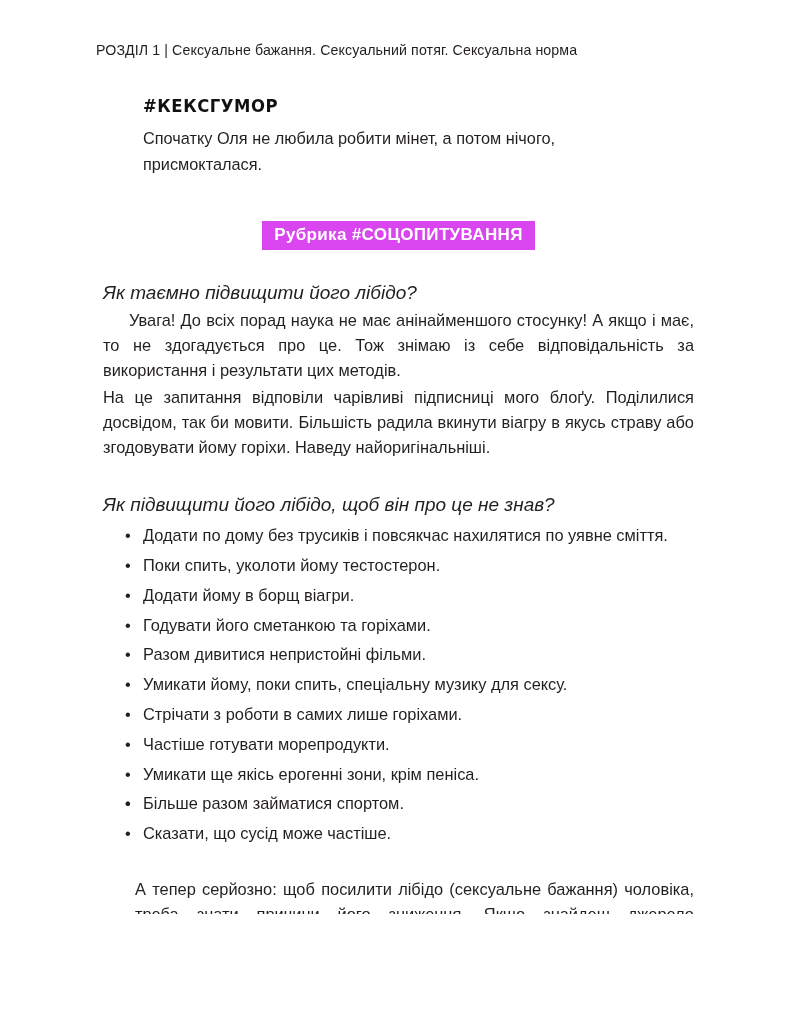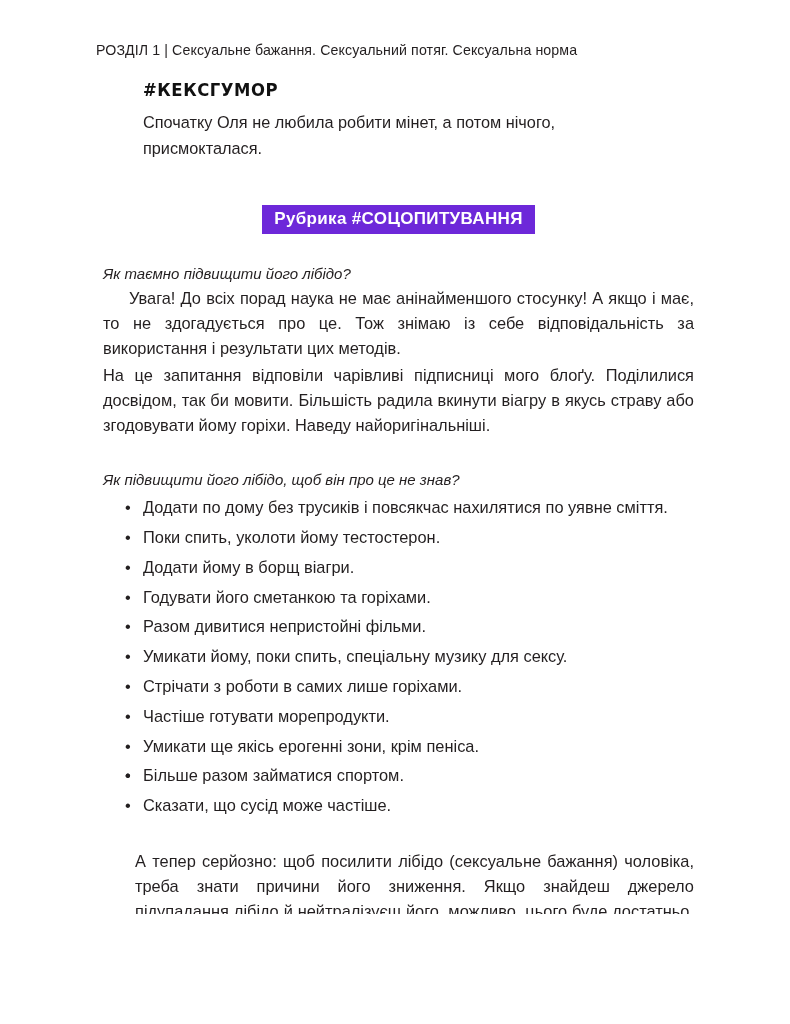--- a/index.html
+++ b/index.html
@@ -32,21 +32,21 @@
     font-size: 14.2px;
     letter-spacing: 0.1px;
     color: #231f20;
     white-space: nowrap;
   }
 
   
   .content {
     position: absolute;
     left: 103px;
-    top: 80px;
+    top: 96px;
     width: 591px;
   }
 
   
   .humour-block {
     margin-left: 40px;
     width: 510px;
   }
   .humour-title {
     font-family: "DejaVu Sans", sans-serif;
@@ -65,34 +65,34 @@
     margin: 0;
   }
 
   
   .banner-wrap {
     margin-top: 43px;
     text-align: center;
   }
   .banner {
     display: inline-block;
-    background: #6d28d9;
+    background: #d946ef;
     color: #ffffff;
     font-weight: 700;
     font-size: 17px;
     letter-spacing: 0.35px;
     padding: 5px 12px 6px 12px;
     line-height: 1.08;
     white-space: nowrap;
   }
 
   
   .question {
     font-style: italic;
-    font-size: 15px;
+    font-size: 19px;
     line-height: 1.5;
     margin: 29px 0 0 0;
     color: #231f20;
   }
   .question.second {
     margin-top: 30px;
   }
 
   .para {
     font-size: 16.4px;

